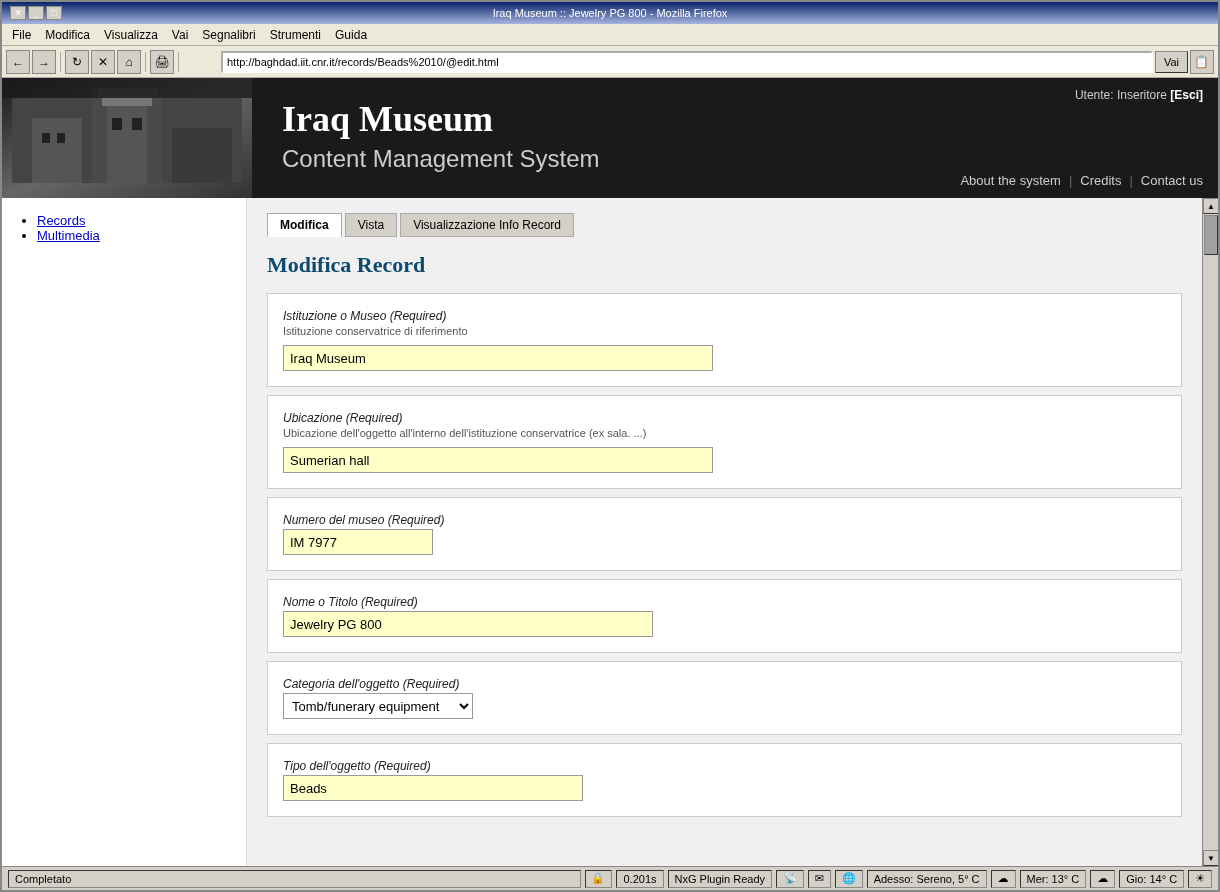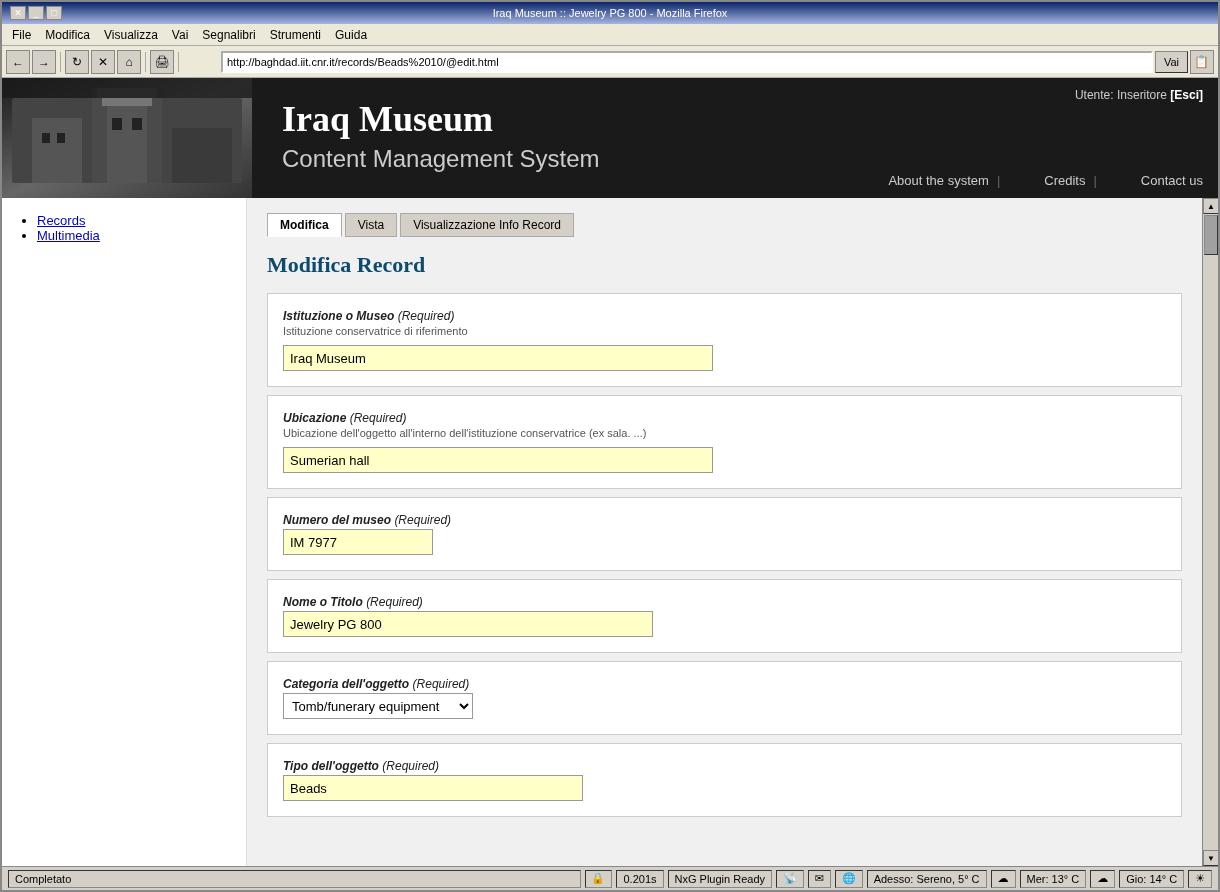--- a/index.html
+++ b/index.html
@@ -27,21 +27,21 @@
     .header-logo { width: 250px; overflow: hidden; }
     .header-logo-img { width: 250px; height: 120px; background: linear-gradient(135deg, #333 0%, #666 40%, #999 60%, #444 100%); display: flex; align-items: center; justify-content: center; overflow: hidden; position: relative; }
     .header-logo-img::before { content: ''; position: absolute; top: 0; left: 0; right: 0; bottom: 0; background: repeating-linear-gradient(45deg, transparent, transparent 10px, rgba(0,0,0,0.1) 10px, rgba(0,0,0,0.1) 20px); }
     .header-text { flex: 1; padding: 20px 30px; }
     .header-title { font-size: 36px; font-weight: bold; color: white; font-family: Georgia, serif; }
     .header-subtitle { font-size: 24px; color: #ccc; margin-top: 5px; }
     .header-right { display: flex; flex-direction: column; justify-content: space-between; align-items: flex-end; padding: 10px 15px; }
     .user-info { font-size: 12px; color: #ccc; }
     .user-info a { color: white; font-weight: bold; }
     .nav-links { font-size: 13px; display: flex; gap: 0; align-items: center; }
-    .nav-link { color: #ccc; cursor: pointer; margin-left: 36px; }
+    .nav-link { color: #ccc; cursor: pointer; }
     .nav-sep { color: #666; margin: 0 8px; }
 
     
     .main-scroll { display: flex; flex: 1; overflow: hidden; position: relative; }
     .scrollbar-v { width: 16px; background: #d4d0c8; border-left: 1px solid #888; display: flex; flex-direction: column; }
     .scroll-btn { width: 16px; height: 16px; background: #d4d0c8; border: 1px outset #888; display: flex; align-items: center; justify-content: center; font-size: 8px; cursor: pointer; }
     .scroll-track { flex: 1; background: #d4d0c8; }
     .scroll-thumb { width: 14px; height: 40px; background: #a0a0a0; border: 1px outset #888; margin: 1px; }
 
     
@@ -58,21 +58,21 @@
     .tabs { display: flex; gap: 3px; margin-bottom: 15px; }
     .tab { padding: 4px 12px; border: 1px solid #aaa; background: #d4d0c8; cursor: pointer; font-size: 12px; }
     .tab.active { background: white; border-bottom: 1px solid white; font-weight: bold; }
     .tab:not(.active) { background: #d4d0c8; }
 
     .page-title { font-size: 22px; font-weight: bold; margin-bottom: 15px; color: #0c4a6e; font-family: Georgia, serif; }
 
     
     .form-section { background: white; border: 1px solid #ccc; padding: 15px; margin-bottom: 8px; }
     .field-label { font-size: 12px; font-weight: bold; margin-bottom: 2px; color: #222; }
-    .field-label span { font-weight: bold; font-style: italic; }
+    .field-label span { font-weight: normal; font-style: italic; }
     .field-desc { font-size: 11px; color: #555; margin-bottom: 8px; }
     .field-input { height: 26px; border: 1px solid #999; padding: 0 6px; font-size: 13px; background: #ffffc8; }
     .field-input.full { width: 430px; }
     .field-input.medium { width: 150px; }
     .field-input.wide { width: 370px; }
     .field-input.narrow { width: 300px; }
     .field-select { height: 26px; border: 1px solid #999; padding: 0 4px; font-size: 13px; background: white; }
     .field-select.medium { width: 190px; }
 
     

